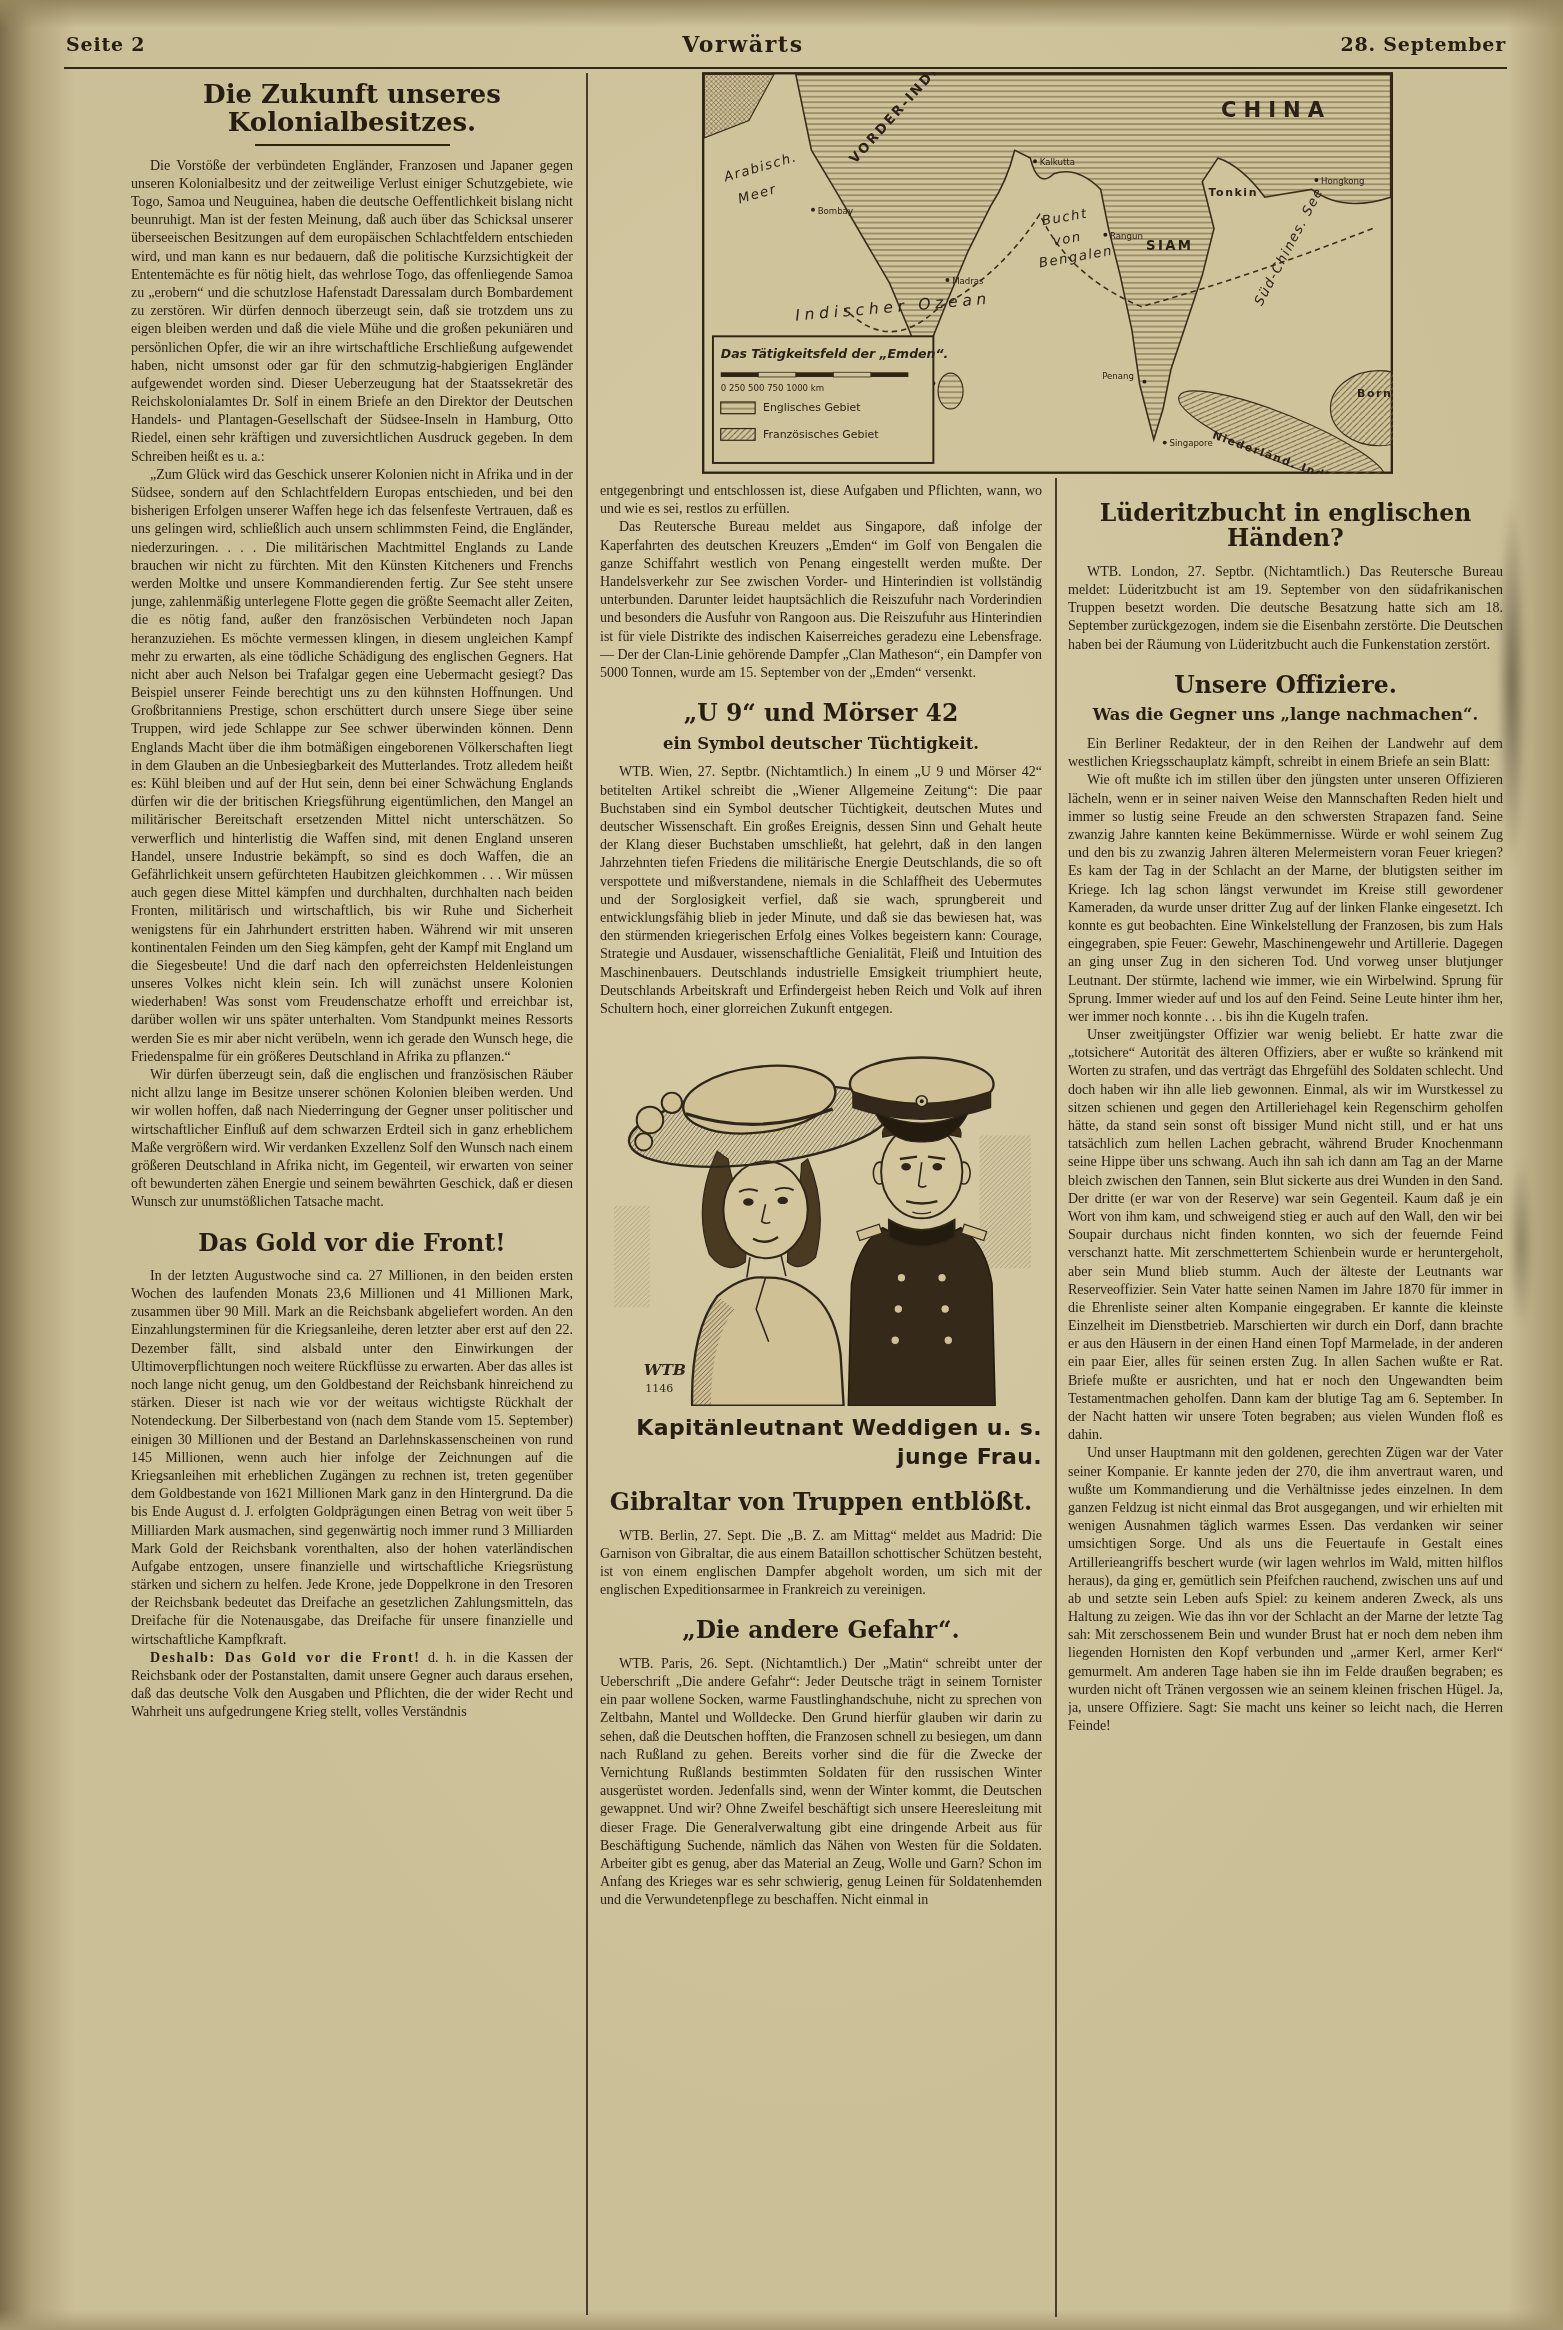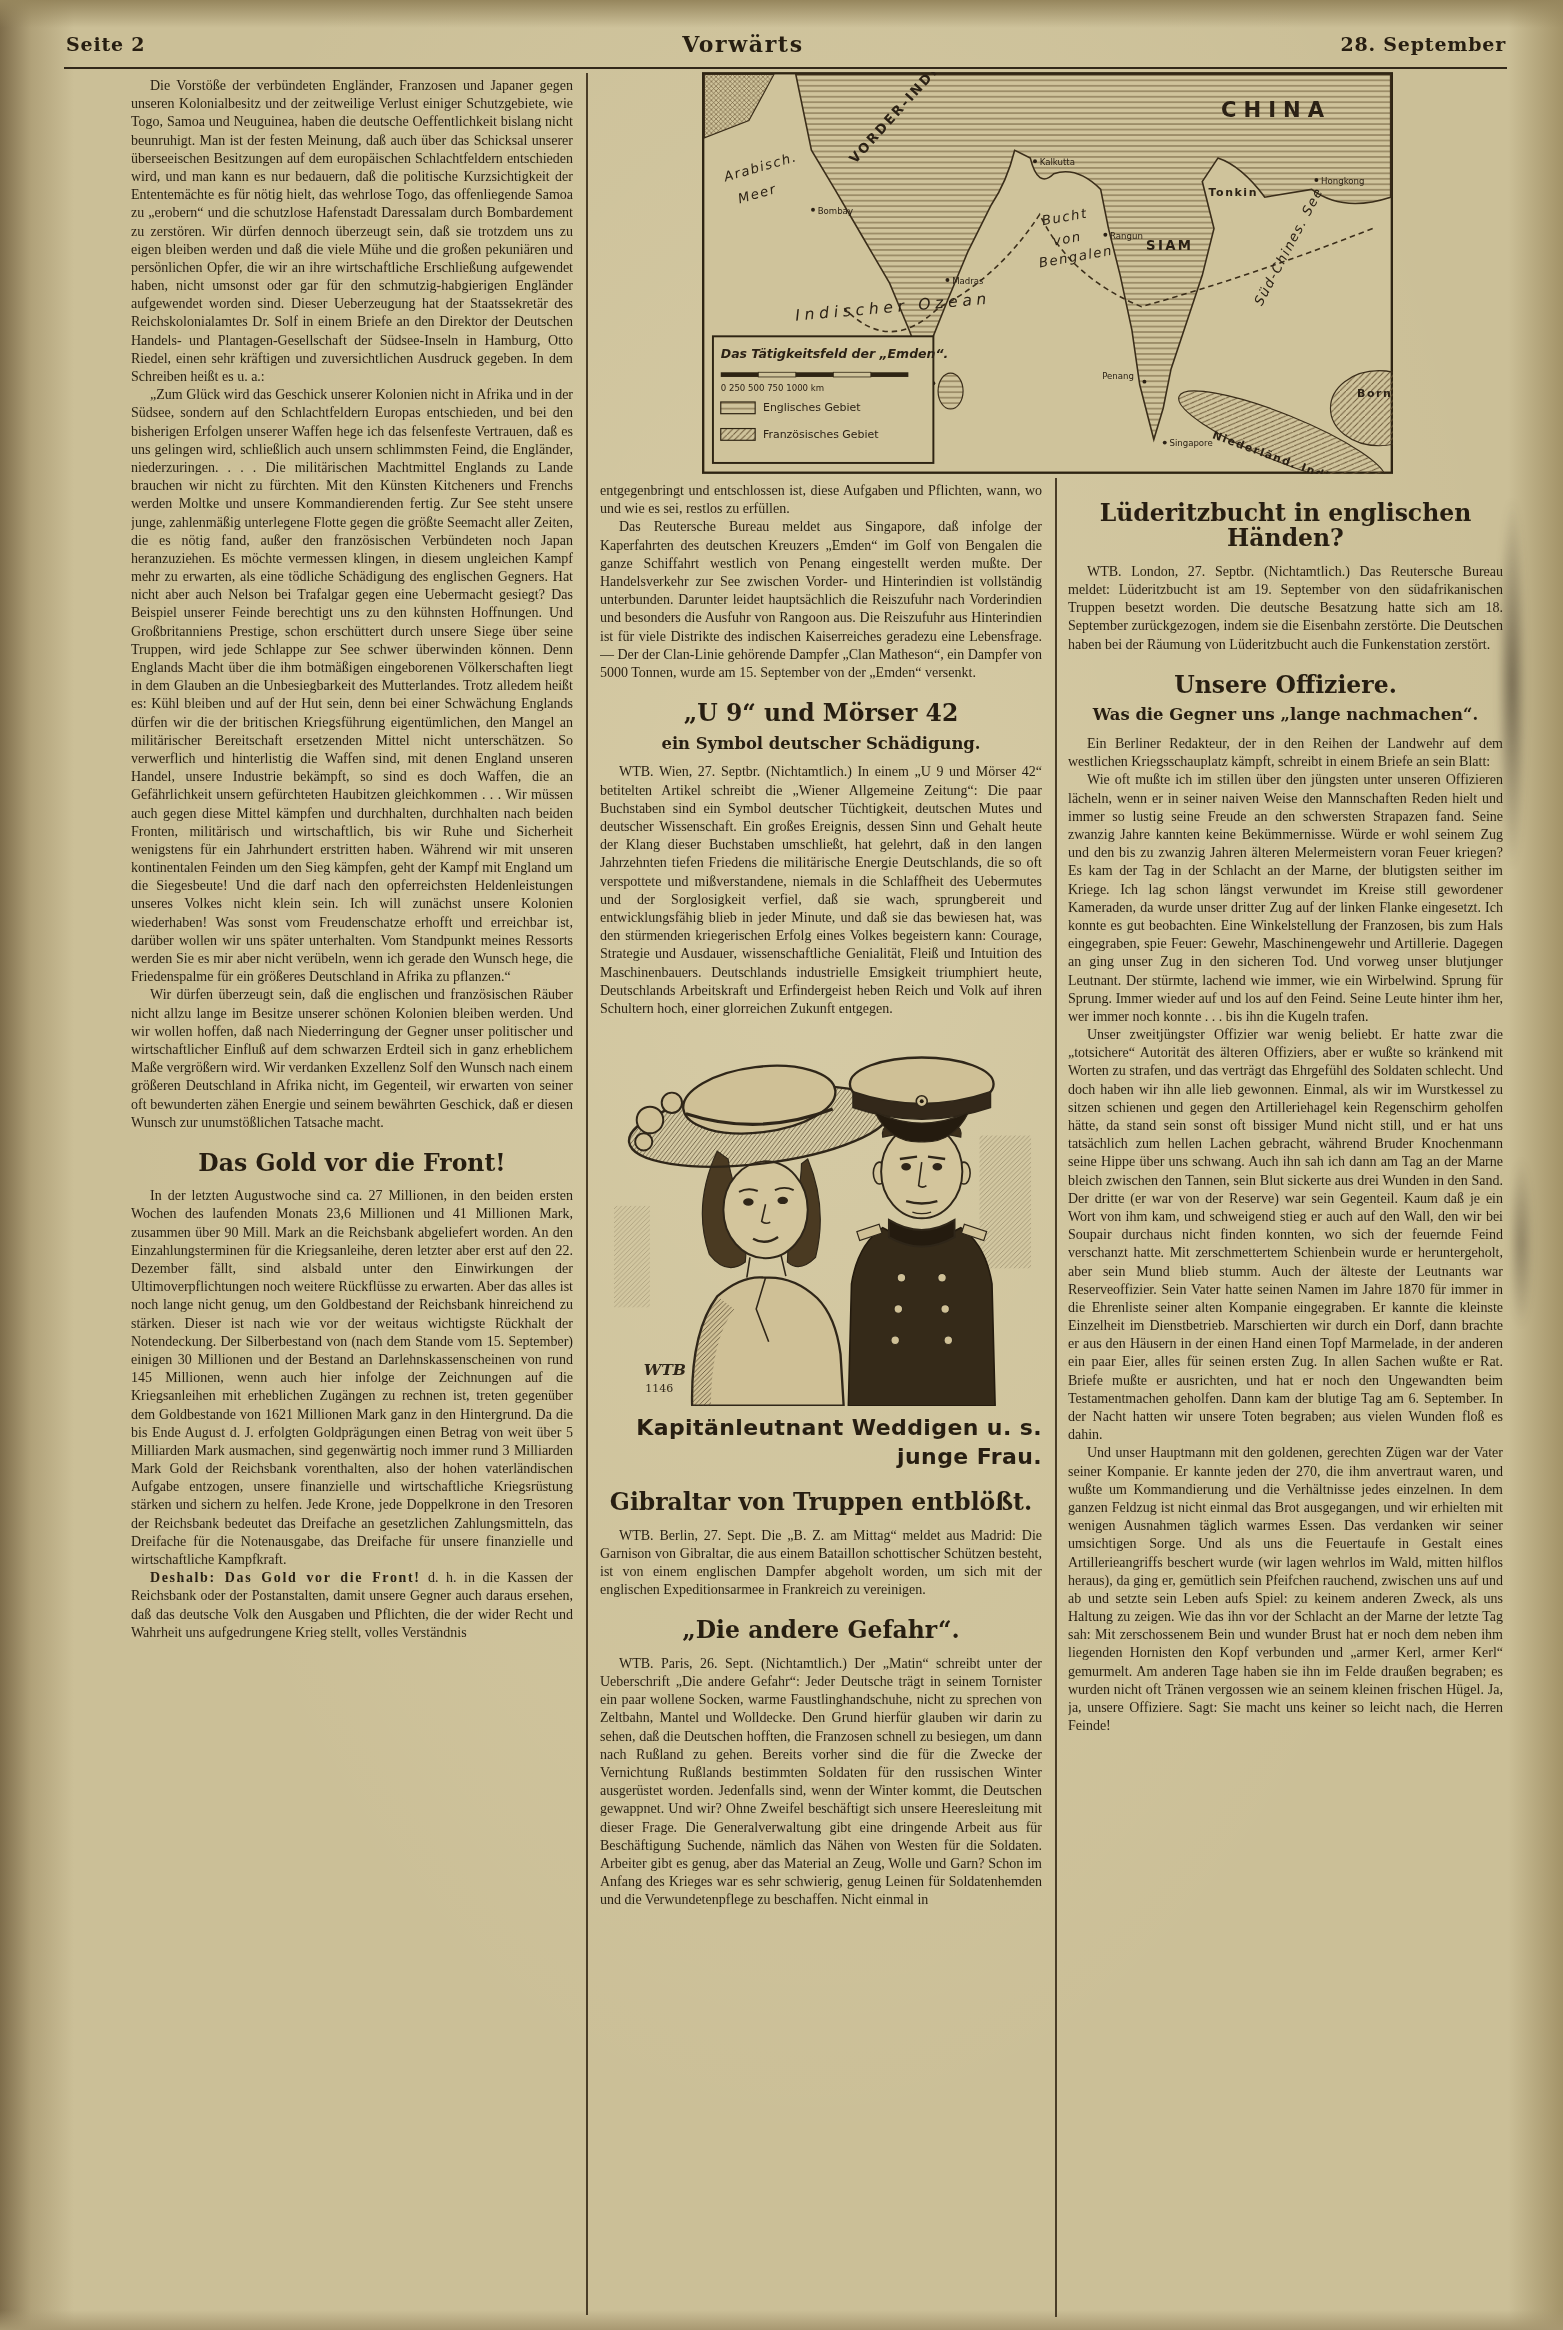--- a/index.html
+++ b/index.html
@@ -142,36 +142,37 @@
       <text class="t-scale" x="24" y="408">0        250       500       750      1000 km</text>
       <rect x="24" y="422" width="44" height="15" fill="url(#hatH)" stroke="#2e2413" stroke-width="1.5"></rect>
       <text class="t-leg" x="78" y="434">Englisches Gebiet</text>
       <rect x="24" y="456" width="44" height="15" fill="url(#hatD)" stroke="#2e2413" stroke-width="1.5"></rect>
       <text class="t-leg" x="78" y="468">Französisches Gebiet</text>
     </g>
   </svg>
 </figure>
 
 <section class="col col-left">
+  <h2 class="headline first">Die Zukunft unseres Kolonialbesitzes.</h2>
   <p class="body">Die Vorstöße der verbündeten Engländer, Franzosen und Japaner gegen unseren Kolonialbesitz und der zeitweilige Verlust einiger Schutzgebiete, wie Togo, Samoa und Neuguinea, haben die deutsche Oeffentlichkeit bislang nicht beunruhigt. Man ist der festen Meinung, daß auch über das Schicksal unserer überseeischen Besitzungen auf dem europäischen Schlachtfeldern entschieden wird, und man kann es nur bedauern, daß die politische Kurzsichtigkeit der Ententemächte es für nötig hielt, das wehrlose Togo, das offenliegende Samoa zu „erobern“ und die schutzlose Hafenstadt Daressalam durch Bombardement zu zerstören. Wir dürfen dennoch überzeugt sein, daß sie trotzdem uns zu eigen bleiben werden und daß die viele Mühe und die großen pekuniären und persönlichen Opfer, die wir an ihre wirtschaftliche Erschließung aufgewendet haben, nicht umsonst oder gar für den schmutzig-habgierigen Engländer aufgewendet worden sind. Dieser Ueberzeugung hat der Staatssekretär des Reichskolonialamtes Dr. Solf in einem Briefe an den Direktor der Deutschen Handels- und Plantagen-Gesellschaft der Südsee-Inseln in Hamburg, Otto Riedel, einen sehr kräftigen und zuversichtlichen Ausdruck gegeben. In dem Schreiben heißt es u. a.:</p>
   <p class="body">„Zum Glück wird das Geschick unserer Kolonien nicht in Afrika und in der Südsee, sondern auf den Schlachtfeldern Europas entschieden, und bei den bisherigen Erfolgen unserer Waffen hege ich das felsenfeste Vertrauen, daß es uns gelingen wird, schließlich auch unsern schlimmsten Feind, die Engländer, niederzuringen. . . . Die militärischen Machtmittel Englands zu Lande brauchen wir nicht zu fürchten. Mit den Künsten Kitcheners und Frenchs werden Moltke und unsere Kommandierenden fertig. Zur See steht unsere junge, zahlenmäßig unterlegene Flotte gegen die größte Seemacht aller Zeiten, die es nötig fand, außer den französischen Verbündeten noch Japan heranzuziehen. Es möchte vermessen klingen, in diesem ungleichen Kampf mehr zu erwarten, als eine tödliche Schädigung des englischen Gegners. Hat nicht aber auch Nelson bei Trafalgar gegen eine Uebermacht gesiegt? Das Beispiel unserer Feinde berechtigt uns zu den kühnsten Hoffnungen. Und Großbritanniens Prestige, schon erschüttert durch unsere Siege über seine Truppen, wird jede Schlappe zur See schwer überwinden können. Denn Englands Macht über die ihm botmäßigen eingeborenen Völkerschaften liegt in dem Glauben an die Unbesiegbarkeit des Mutterlandes. Trotz alledem heißt es: Kühl bleiben und auf der Hut sein, denn bei einer Schwächung Englands dürfen wir die der britischen Kriegsführung eigentümlichen, den Mangel an militärischer Bereitschaft ersetzenden Mittel nicht unterschätzen. So verwerflich und hinterlistig die Waffen sind, mit denen England unseren Handel, unsere Industrie bekämpft, so sind es doch Waffen, die an Gefährlichkeit unsern gefürchteten Haubitzen gleichkommen . . . Wir müssen auch gegen diese Mittel kämpfen und durchhalten, durchhalten nach beiden Fronten, militärisch und wirtschaftlich, bis wir Ruhe und Sicherheit wenigstens für ein Jahrhundert erstritten haben. Während wir mit unseren kontinentalen Feinden um den Sieg kämpfen, geht der Kampf mit England um die Siegesbeute! Und die darf nach den opferreichsten Heldenleistungen unseres Volkes nicht klein sein. Ich will zunächst unsere Kolonien wiederhaben! Was sonst vom Freudenschatze erhofft und erreichbar ist, darüber wollen wir uns später unterhalten. Vom Standpunkt meines Ressorts werden Sie es mir aber nicht verübeln, wenn ich gerade den Wunsch hege, die Friedenspalme für ein größeres Deutschland in Afrika zu pflanzen.“</p>
   <p class="body">Wir dürfen überzeugt sein, daß die englischen und französischen Räuber nicht allzu lange im Besitze unserer schönen Kolonien bleiben werden. Und wir wollen hoffen, daß nach Niederringung der Gegner unser politischer und wirtschaftlicher Einfluß auf dem schwarzen Erdteil sich in ganz erheblichem Maße vergrößern wird. Wir verdanken Exzellenz Solf den Wunsch nach einem größeren Deutschland in Afrika nicht, im Gegenteil, wir erwarten von seiner oft bewunderten zähen Energie und seinem bewährten Geschick, daß er diesen Wunsch zur unumstößlichen Tatsache macht.</p>
 
   <h2 class="headline">Das Gold vor die Front!</h2>
   <p class="body">In der letzten Augustwoche sind ca. 27 Millionen, in den beiden ersten Wochen des laufenden Monats 23,6 Millionen und 41 Millionen Mark, zusammen über 90 Mill. Mark an die Reichsbank abgeliefert worden. An den Einzahlungsterminen für die Kriegsanleihe, deren letzter aber erst auf den 22. Dezember fällt, sind alsbald unter den Einwirkungen der Ultimoverpflichtungen noch weitere Rückflüsse zu erwarten. Aber das alles ist noch lange nicht genug, um den Goldbestand der Reichsbank hinreichend zu stärken. Dieser ist nach wie vor der weitaus wichtigste Rückhalt der Notendeckung. Der Silberbestand von (nach dem Stande vom 15. September) einigen 30 Millionen und der Bestand an Darlehnskassenscheinen von rund 145 Millionen, wenn auch hier infolge der Zeichnungen auf die Kriegsanleihen mit erheblichen Zugängen zu rechnen ist, treten gegenüber dem Goldbestande von 1621 Millionen Mark ganz in den Hintergrund. Da die bis Ende August d. J. erfolgten Goldprägungen einen Betrag von weit über 5 Milliarden Mark ausmachen, sind gegenwärtig noch immer rund 3 Milliarden Mark Gold der Reichsbank vorenthalten, also der hohen vaterländischen Aufgabe entzogen, unsere finanzielle und wirtschaftliche Kriegsrüstung stärken und sichern zu helfen. Jede Krone, jede Doppelkrone in den Tresoren der Reichsbank bedeutet das Dreifache an gesetzlichen Zahlungsmitteln, das Dreifache für die Notenausgabe, das Dreifache für unsere finanzielle und wirtschaftliche Kampfkraft.</p>
   <p class="body"><b class="spaced">Deshalb: Das Gold vor die Front!</b> <span>d. h. in die Kassen der Reichsbank oder der Postanstalten, damit unsere Gegner auch daraus ersehen, daß das deutsche Volk den Ausgaben und Pflichten, die der wider Recht und Wahrheit uns aufgedrungene Krieg stellt, volles Verständnis</span></p>
 </section>
 
 <section class="col col-mid">
   <p class="body cont">entgegenbringt und entschlossen ist, diese Aufgaben und Pflichten, wann, wo und wie es sei, restlos zu erfüllen.</p>
 
   <p class="body">Das Reutersche Bureau meldet aus Singapore, daß infolge der Kaperfahrten des deutschen Kreuzers „Emden“ im Golf von Bengalen die ganze Schiffahrt westlich von Penang eingestellt werden mußte. Der Handelsverkehr zur See zwischen Vorder- und Hinterindien ist vollständig unterbunden. Darunter leidet hauptsächlich die Reiszufuhr nach Vorderindien und besonders die Ausfuhr von Rangoon aus. Die Reiszufuhr aus Hinterindien ist für viele Distrikte des indischen Kaiserreiches geradezu eine Lebensfrage. — Der der Clan-Linie gehörende Dampfer „Clan Matheson“, ein Dampfer von 5000 Tonnen, wurde am 15. September von der „Emden“ versenkt.</p>
 
   <h2 class="headline">„U 9“ und Mörser 42</h2>
-  <p class="subhead">ein Symbol deutscher Schädigung.</p>
+  <p class="subhead">ein Symbol deutscher Tüchtigkeit.</p>
   <p class="body"><b class="dl">WTB. Wien, 27. Septbr.</b> <span>(Nichtamtlich.) In einem „U 9 und Mörser 42“ betitelten Artikel schreibt die „Wiener Allgemeine Zeitung“: Die paar Buchstaben sind ein Symbol deutscher Tüchtigkeit, deutschen Mutes und deutscher Wissenschaft. Ein großes Ereignis, dessen Sinn und Gehalt heute der Klang dieser Buchstaben umschließt, hat gelehrt, daß in den langen Jahrzehnten tiefen Friedens die militärische Energie Deutschlands, die so oft verspottete und mißverstandene, niemals in die Schlaffheit des Uebermutes und der Sorglosigkeit verfiel, daß sie wach, sprungbereit und entwicklungsfähig blieb in jeder Minute, und daß sie das bewiesen hat, was den stürmenden kriegerischen Erfolg eines Volkes begeistern kann: Courage, Strategie und Ausdauer, wissenschaftliche Genialität, Fleiß und Intuition des Maschinenbauers. Deutschlands industrielle Emsigkeit triumphiert heute, Deutschlands Arbeitskraft und Erfindergeist heben Reich und Volk auf ihren Schultern hoch, einer glorreichen Zukunft entgegen.</span></p>
 
   <figure class="ill">
     <svg viewBox="0 0 566 486" width="442" height="380" style="font-size:18px">
       <defs>
         <pattern id="sk1" width="6" height="6" patternUnits="userSpaceOnUse">
             <path d="M0 6 L6 0" stroke="#4a3b24" stroke-width="0.9"></path>
           </pattern>
         <pattern id="sk2" width="5" height="5" patternUnits="userSpaceOnUse">
             <path d="M0 0 L5 5" stroke="#3c2f1c" stroke-width="1.1"></path>

